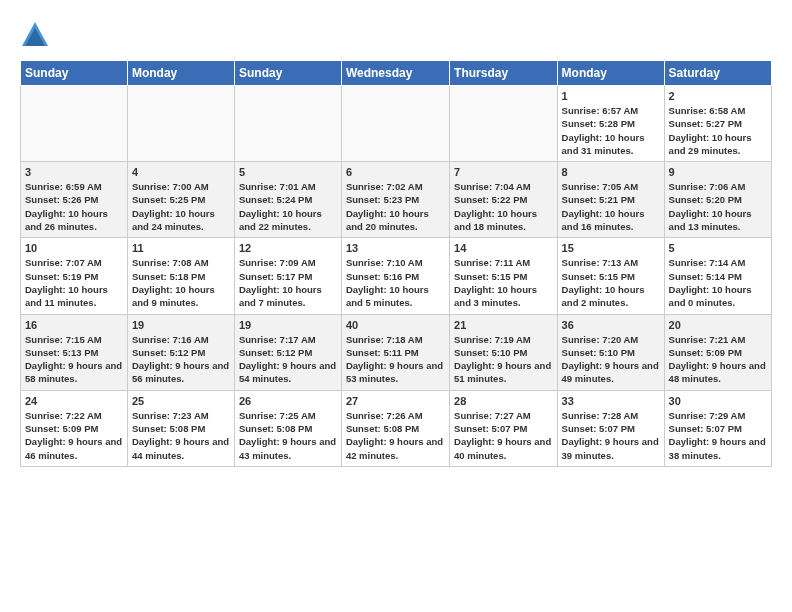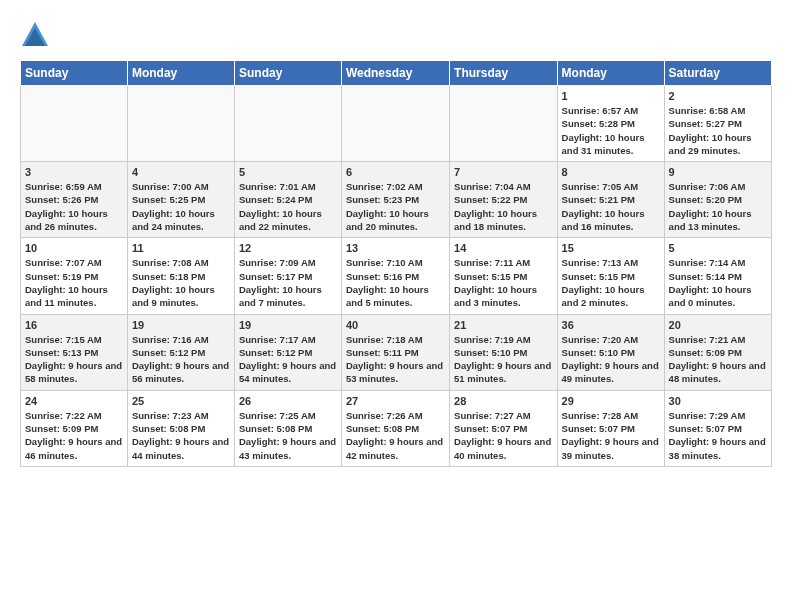--- a/index.html
+++ b/index.html
@@ -243,21 +243,21 @@
         </td>
         <td>
           <span class="day-num">27</span>
           <div class="day-info">Sunrise: 7:26 AM<br>Sunset: 5:08 PM<br>Daylight: 9 hours and 42 minutes.</div>
         </td>
         <td>
           <span class="day-num">28</span>
           <div class="day-info">Sunrise: 7:27 AM<br>Sunset: 5:07 PM<br>Daylight: 9 hours and 40 minutes.</div>
         </td>
         <td>
-          <span class="day-num">29</span>
+          <span class="day-num">33</span>
           <div class="day-info">Sunrise: 7:28 AM<br>Sunset: 5:07 PM<br>Daylight: 9 hours and 39 minutes.</div>
         </td>
         <td>
           <span class="day-num">30</span>
           <div class="day-info">Sunrise: 7:29 AM<br>Sunset: 5:07 PM<br>Daylight: 9 hours and 38 minutes.</div>
         </td>
       </tr>
     </tbody>
 </table>
 

